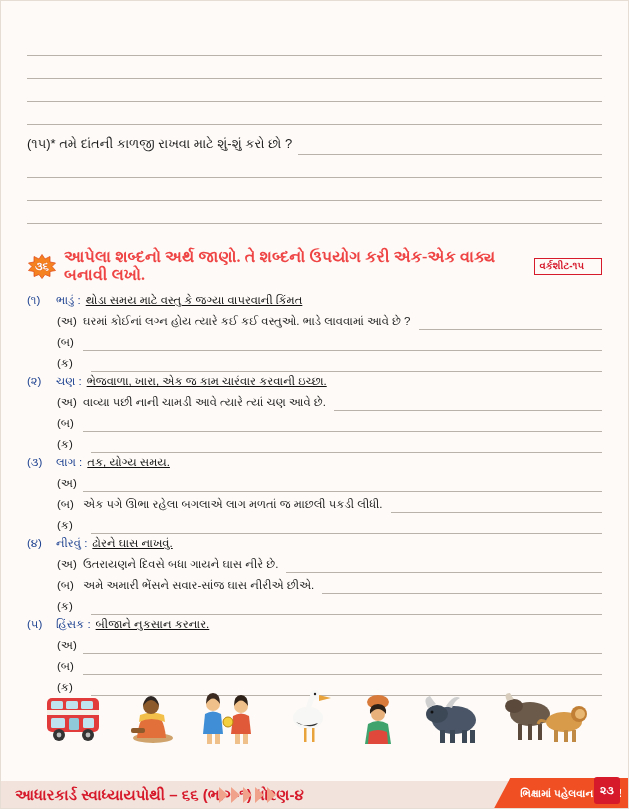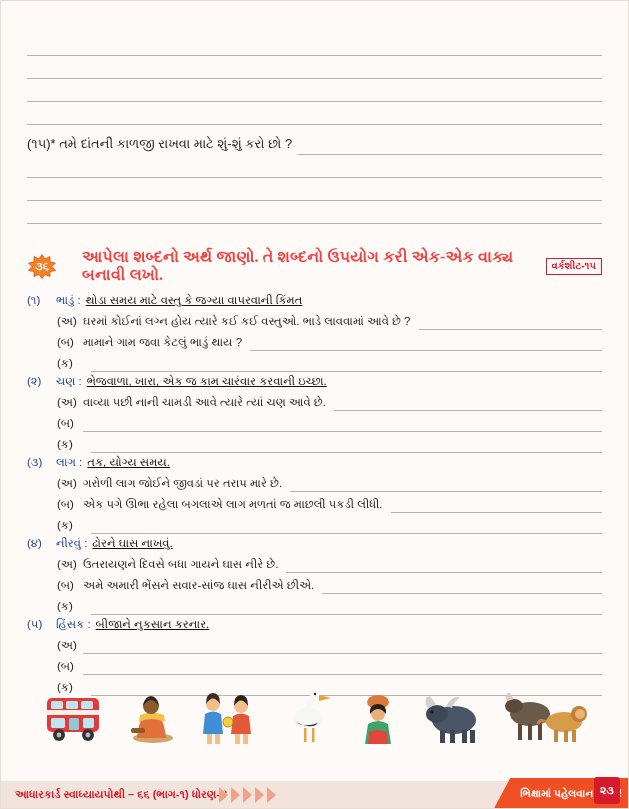--- a/index.html
+++ b/index.html
@@ -45,21 +45,21 @@
     flex: 1;
     border-bottom: 1px solid #b9b2ab;
     height: 22px;
   }
 
   
   .sec-head {
     display: flex;
     align-items: center;
     margin-top: 24px;
-    gap: 25px;
+    gap: 7px;
   }
   .sec-num {
     position: relative;
     width: 30px; height: 25px;
     flex: 0 0 auto;
     display: flex; align-items: center; justify-content: center;
   }
   .sec-num .burst {
     position: absolute; inset: 0;
   }
@@ -76,21 +76,21 @@
     font-size: 16px;
     font-weight: bold;
     letter-spacing: .1px;
     font-family: Liberation Serif, serif;
   }
   .worksheet-badge {
     border: 1.4px solid #d6192b;
     color: #d6192b;
     font-size: 10px;
     font-weight: bold;
-    padding: 2px 5px 3px 5px;
+    padding: 2px 17px 3px 5px;
     margin-left: auto;
     white-space: nowrap;
     line-height: 1;
   }
 
   
   .items { margin-top: 10px; }
   .item { margin-bottom: 3px; }
   .item-head {
     display: flex;
@@ -138,21 +138,21 @@
     height: 27px;
     background: #f2e4dc;
   }
   .footer-left {
     position: absolute;
     left: 0; bottom: 0;
     height: 27px;
     display: flex; align-items: center;
     padding-left: 14px;
     color: #d6192b;
-    font-size: 11px;
+    font-size: 15px;
     font-weight: bold;
     z-index: 3;
   }
   .chevrons {
     position: absolute;
     left: 218px; bottom: 5px;
     display: flex; gap: 3px;
     z-index: 3;
   }
   .chev {
@@ -230,21 +230,20 @@
           <span class="word">ભાડું :</span>
           <span class="meaning">થોડા સમય માટે વસ્તુ કે જગ્યા વાપરવાની કિંમત</span>
         </div>
         <div class="sub">
           <span class="slabel">(અ)</span>
           <span class="stext">ઘરમાં કોઈનાં લગ્ન હોય ત્યારે કઈ કઈ વસ્તુઓ. ભાડે લાવવામાં આવે છે ?</span>
           <span class="sfill"></span>
         </div>
         <div class="sub">
           <span class="slabel">(બ)</span>
-          <span class="stext">મામાને ગામ જવા કેટલું ભાડું થાય ?</span>
           <span class="sfill"></span>
         </div>
         <div class="sub blank">
           <span class="slabel">(ક)</span>
           <span class="stext"></span>
           <span class="sfill"></span>
         </div>
       </div>
 
       <div class="item">
@@ -270,21 +269,20 @@
       </div>
 
       <div class="item">
         <div class="item-head">
           <span class="idx">(૩)</span>
           <span class="word">લાગ :</span>
           <span class="meaning">તક, યોગ્ય સમય.</span>
         </div>
         <div class="sub">
           <span class="slabel">(અ)</span>
-          <span class="stext">ગરોળી લાગ જોઈને જીવડાં પર તરાપ મારે છે.</span>
           <span class="sfill"></span>
         </div>
         <div class="sub">
           <span class="slabel">(બ)</span>
           <span class="stext">એક પગે ઊભા રહેલા બગલાએ લાગ મળતાં જ માછલી પકડી લીધી.</span>
           <span class="sfill"></span>
         </div>
         <div class="sub blank">
           <span class="slabel">(ક)</span>
           <span class="stext"></span>

